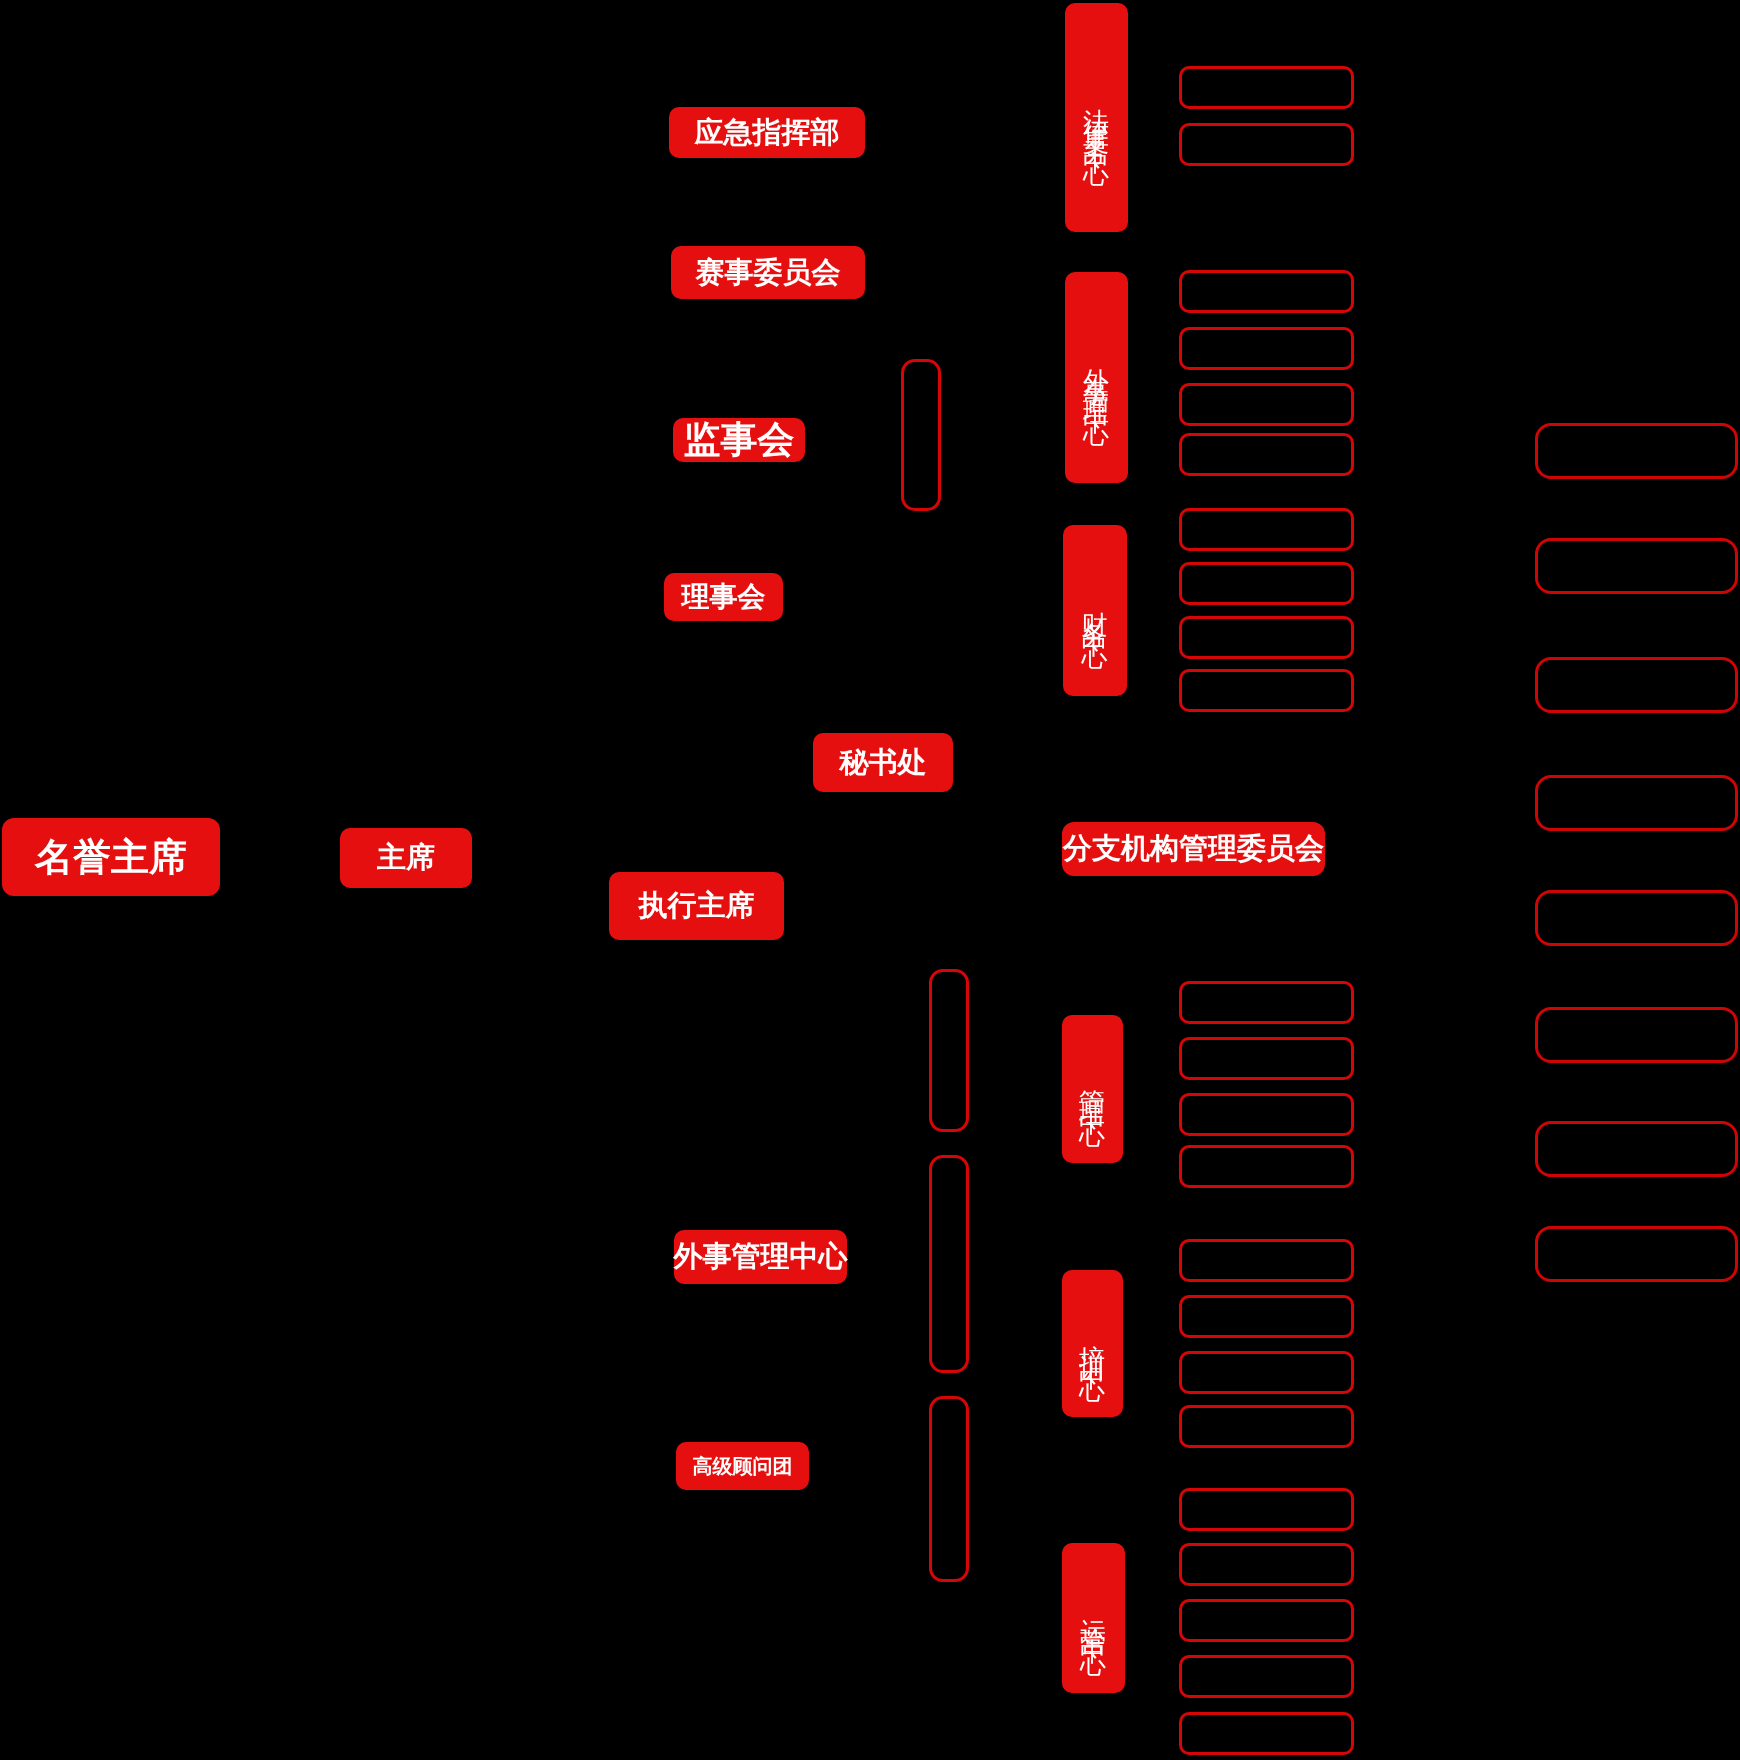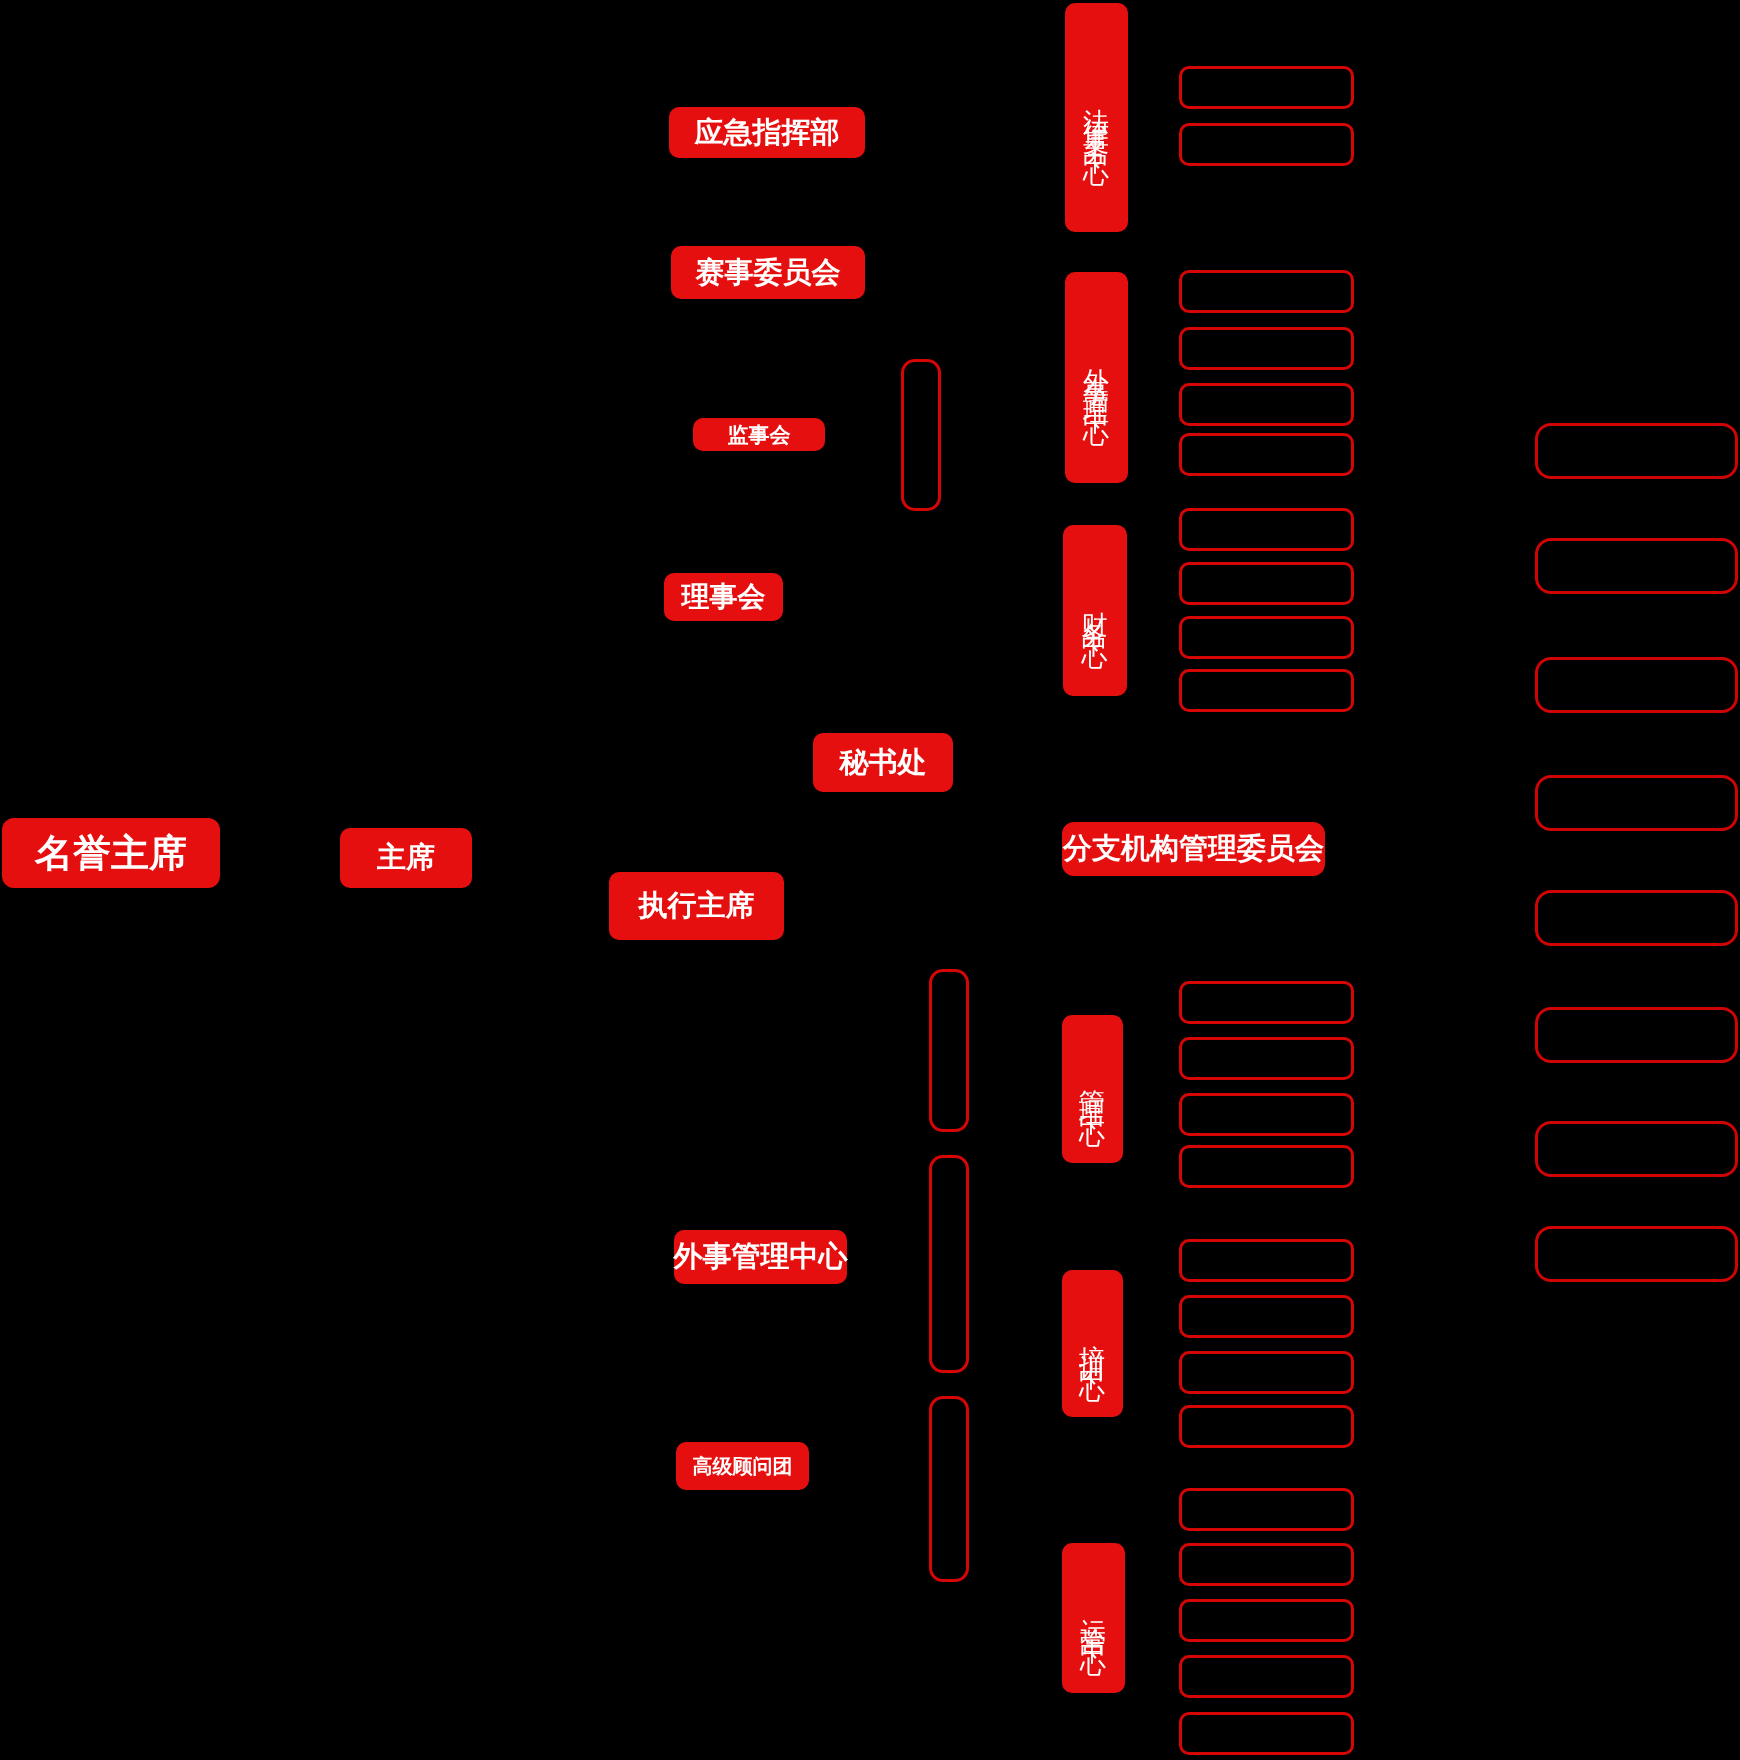--- a/index.html
+++ b/index.html
@@ -43,27 +43,27 @@
     position:absolute; background:transparent;
     border:3px solid #d60606; border-radius:14px;
     width:40px;
   }
 </style>
 </head>
 <body>
 
 <div class="chart">
 
-  <div class="node root" style="left:2px;top:818px;width:218px;height:70px">名誉主席</div>
+  <div class="node root" style="left:2px;top:818px;width:218px;height:78px">名誉主席</div>
   <div class="node" style="left:340px;top:828px;width:132px;height:60px">主席</div>
   <div class="node" style="left:609px;top:872px;width:175px;height:68px">执行主席</div>
 
   <div class="node" style="left:669px;top:107px;width:196px;height:51px">应急指挥部</div>
   <div class="node" style="left:671px;top:246px;width:194px;height:53px">赛事委员会</div>
-  <div class="node" style="left:693px;top:418px;width:132px;height:33px;font-size:21px">监事会</div>
+  <div class="node" style="left:673px;top:418px;width:132px;height:44px;font-size:37px">监事会</div>
   <div class="node" style="left:664px;top:573px;width:119px;height:48px;font-size:28px">理事会</div>
   <div class="node" style="left:813px;top:733px;width:140px;height:59px">秘书处</div>
   <div class="node" style="left:674px;top:1230px;width:173px;height:54px">外事管理中心</div>
   <div class="node" style="left:676px;top:1442px;width:133px;height:48px;font-size:20px">高级顾问团</div>
 
   <div class="node wide" style="left:1062px;top:822px;width:263px;height:54px">分支机构管理委员会</div>
 
   <div class="vnode" style="left:1065px;top:3px;width:63px;height:229px">
     <span class="vtext">法律事务中心</span>
   </div>

